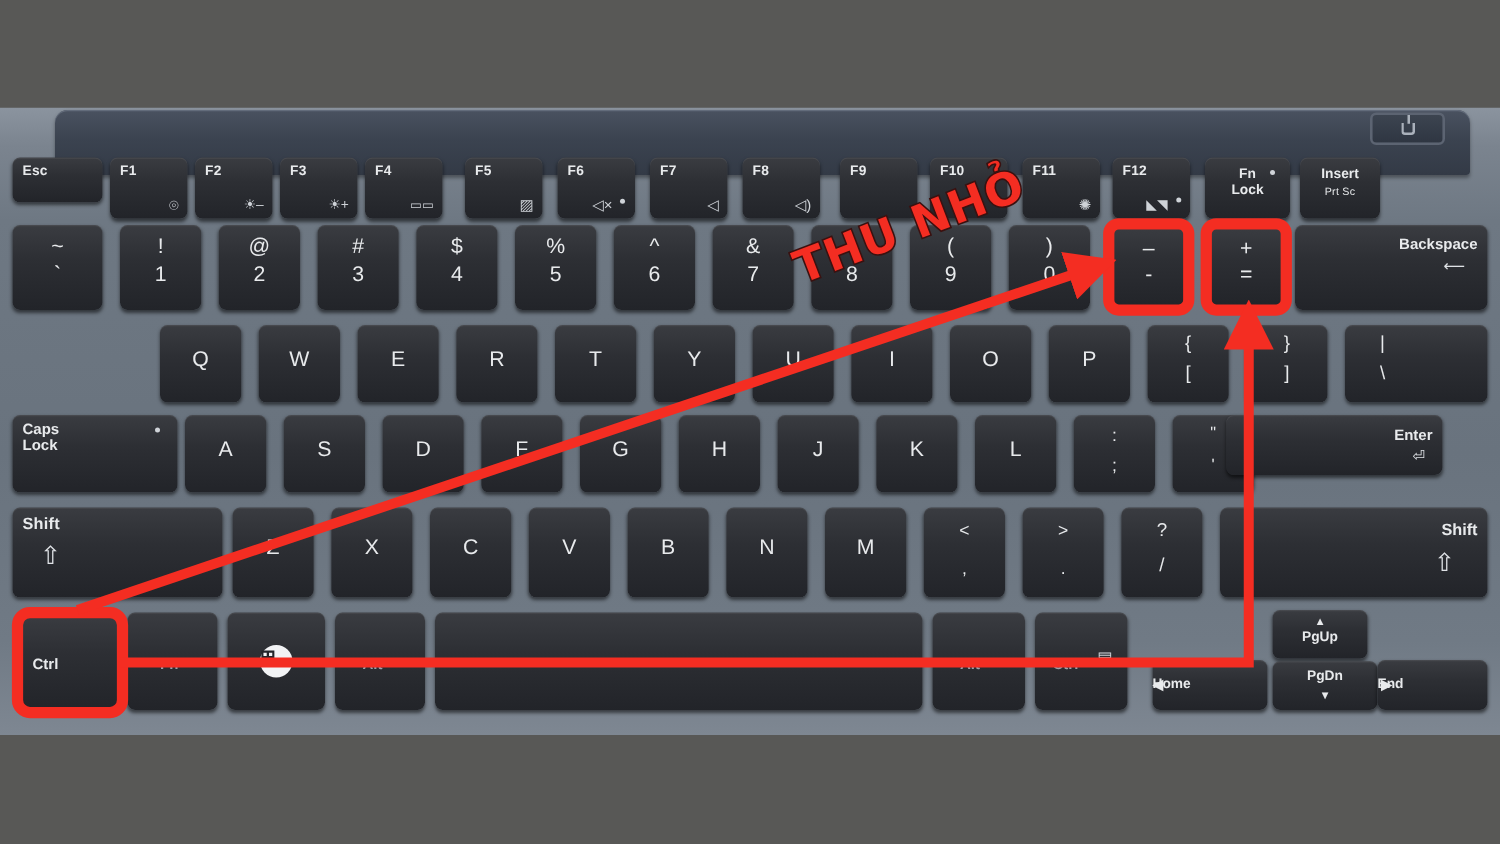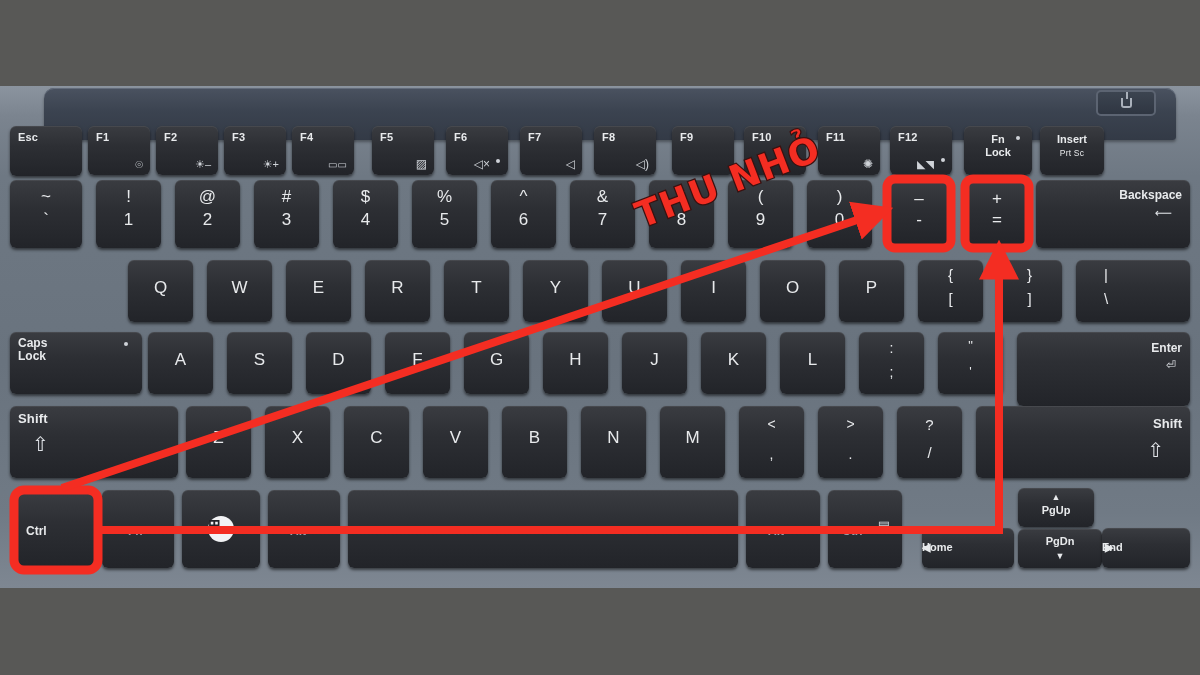--- a/index.html
+++ b/index.html
@@ -114,21 +114,21 @@
 <body>
 
 <div id="stage">
 
   <div class="chassis"></div>
   <div class="hinge"></div>
   <div class="power-btn">
       <i></i>
     </div>
 
-  <div class="key" style="left:10px;top:126px;width:72px;height:50px">
+  <div class="key" style="left:10px;top:126px;width:72px;height:36px">
     <span class="tl">Esc</span>
   </div>
   <div class="key" style="left:88px;top:126px;width:62px;height:49px">
     <span class="tl">F1</span>
     <span class="fn-ico">⌾</span>
   </div>
   <div class="key" style="left:156px;top:126px;width:62px;height:49px">
     <span class="tl">F2</span>
     <span class="fn-ico" style="font-size:11px">☀–</span>
   </div>
@@ -315,21 +315,21 @@
       <span class="ctr mid">L</span>
     </div>
   <div class="key" style="left:859px;top:332px;width:65px;height:62px">
     <span class="ctr" style="top:8px;font-size:14px">:</span>
     <span class="ctr" style="top:32px;font-size:14px">;</span>
   </div>
   <div class="key" style="left:938px;top:332px;width:65px;height:62px">
     <span class="ctr" style="top:6px;font-size:13px">"</span>
     <span class="ctr" style="top:32px;font-size:13px">'</span>
   </div>
-  <div class="key" style="left:1017px;top:332px;width:173px;height:74px">
+  <div class="key" style="left:981px;top:332px;width:173px;height:48px">
     <span class="tr" style="top:9px">Enter</span>
     <span class="arrowglyph" style="position:absolute;right:14px;top:26px">⏎</span>
   </div>
 
   <div class="key" style="left:10px;top:406px;width:168px;height:72px">
     <span class="tl" style="font-size:13px">Shift</span>
     <span style="position:absolute;left:22px;top:26px;font-size:20px;color:#dfe2e6">⇧</span>
   </div>
   <div class="key" style="left:186px;top:406px;width:65px;height:72px">
       <span class="ctr" style="top:22px">Z</span>

